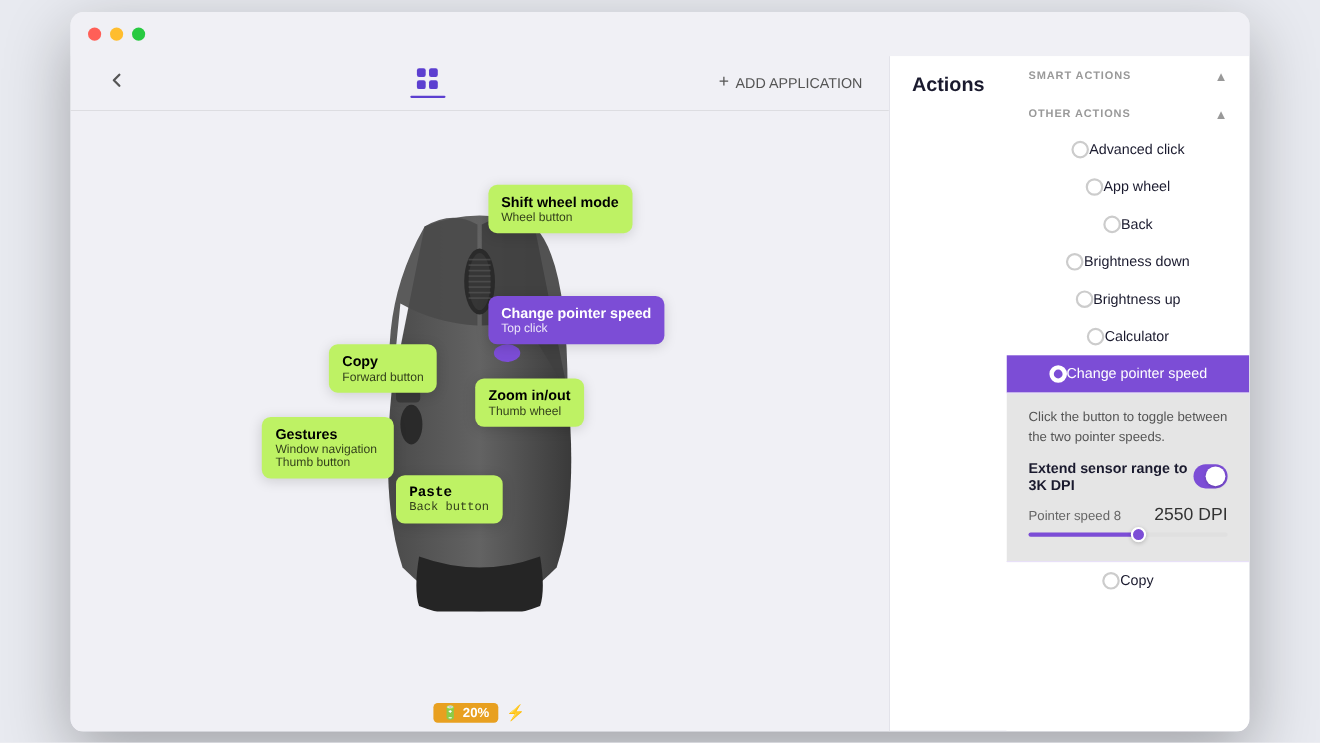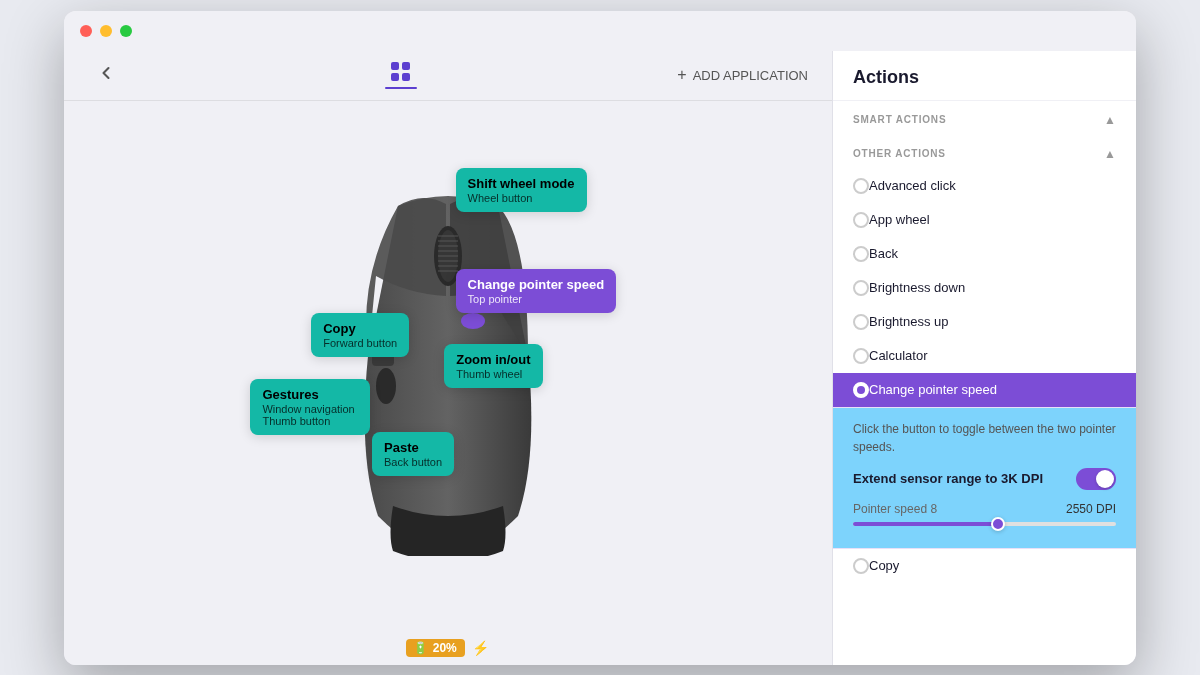--- a/index.html
+++ b/index.html
@@ -118,21 +118,21 @@
     }
     
     .mouse-container {
       position: relative;
       width: 380px;
       height: 440px;
     }
     
     .callout {
       position: absolute;
-      background: #14b8a6;
+      background: #bef264;
       border-radius: 8px;
       padding: 8px 12px;
       box-shadow: 0 2px 12px rgba(0,0,0,0.15);
       white-space: nowrap;
     }
     .callout.active {
       background: #7c4dd6;
       color: white;
     }
     .callout .title {
@@ -162,25 +162,25 @@
       display: flex;
       align-items: center;
       gap: 4px;
     }
     .bluetooth-icon {
       font-size: 14px;
       color: #5c3fd0;
     }
     
     .right-panel {
-      width: 304px;
+      width: 328px;
       background: white;
       border-left: 1px solid #e0e0e8;
       display: flex;
-      flex-direction: column;
+      flex-direction: row;
       overflow: hidden;
     }
     .actions-header {
       padding: 16px 20px 12px;
       border-bottom: 1px solid #f0f0f5;
     }
     .actions-title {
       font-size: 18px;
       font-weight: 700;
       color: #1a1a2e;
@@ -215,20 +215,21 @@
       font-size: 13px;
       color: #5c3fd0;
       cursor: pointer;
       font-weight: 500;
     }
     .action-item {
       display: flex;
       align-items: center;
       padding: 9px 20px;
       cursor: pointer;
+      justify-content: center;
     }
     .action-item.selected {
       background: #7c4dd6;
       color: white;
     }
     .radio-circle {
       width: 16px;
       height: 16px;
       border-radius: 50%;
       border: 2px solid #ccc;
@@ -248,21 +249,21 @@
       background: #7c4dd6;
     }
     .action-label {
       font-size: 13px;
       font-weight: 500;
       color: #1a1a2e;
     }
     .action-item.selected .action-label { color: white; }
     
     .action-detail {
-      background: #7dd3fc;
+      background: #e5e5e5;
       border-top: 1px solid #e8e0f8;
       border-bottom: 1px solid #e8e0f8;
       padding: 12px 20px;
     }
     .detail-desc {
       font-size: 12px;
       color: #555;
       line-height: 1.5;
       margin-bottom: 12px;
     }
@@ -311,21 +312,21 @@
       align-items: center;
       gap: 5px;
     }
     .speed-dot {
       width: 7px;
       height: 7px;
       border-radius: 50%;
       background: #4caf50;
     }
     .speed-value {
-      font-size: 12px;
+      font-size: 16px;
       color: #333;
       font-weight: 500;
     }
     .slider-track {
       height: 4px;
       background: #e0e0e0;
       border-radius: 2px;
       position: relative;
     }
     .slider-fill {
@@ -431,40 +432,40 @@
             <path d="M85,330 Q140,350 195,330 Q200,360 195,375 Q170,385 140,385 Q110,385 85,375 Q80,360 85,330 Z" fill="#252525"></path>
           </svg>
 
           <div class="callout" style="top:5%;left:52%;z-index:5;">
             <div class="title">Shift wheel mode</div>
             <div class="subtitle">Wheel button</div>
           </div>
 
           <div class="callout active" style="top:28%;left:52%;z-index:5;">
             <div class="title">Change pointer speed</div>
-            <div class="subtitle">Top pointer</div>
+            <div class="subtitle">Top click</div>
           </div>
 
           <div class="callout" style="top:38%;left:14%;z-index:5;">
             <div class="title">Copy</div>
             <div class="subtitle">Forward button</div>
           </div>
 
           <div class="callout" style="top:53%;left:-2%;z-index:5;min-width:120px;">
             <div class="title">Gestures</div>
             <div class="subtitle" style="white-space:pre">Window navigation
 Thumb button</div>
           </div>
 
           <div class="callout" style="top:45%;left:49%;z-index:5;">
             <div class="title">Zoom in/out</div>
             <div class="subtitle">Thumb wheel</div>
           </div>
 
-          <div class="callout" style="top:65%;left:30%;z-index:5;">
+          <div class="callout" style="top:65%;left:30%;z-index:5;font-family:Liberation Mono, monospace;">
             <div class="title">Paste</div>
             <div class="subtitle">Back button</div>
           </div>
         </div>
       </div>
 
       <div class="bottom-bar">
         <div class="battery-indicator">
           <span>🔋</span>
           <span>20%</span>

